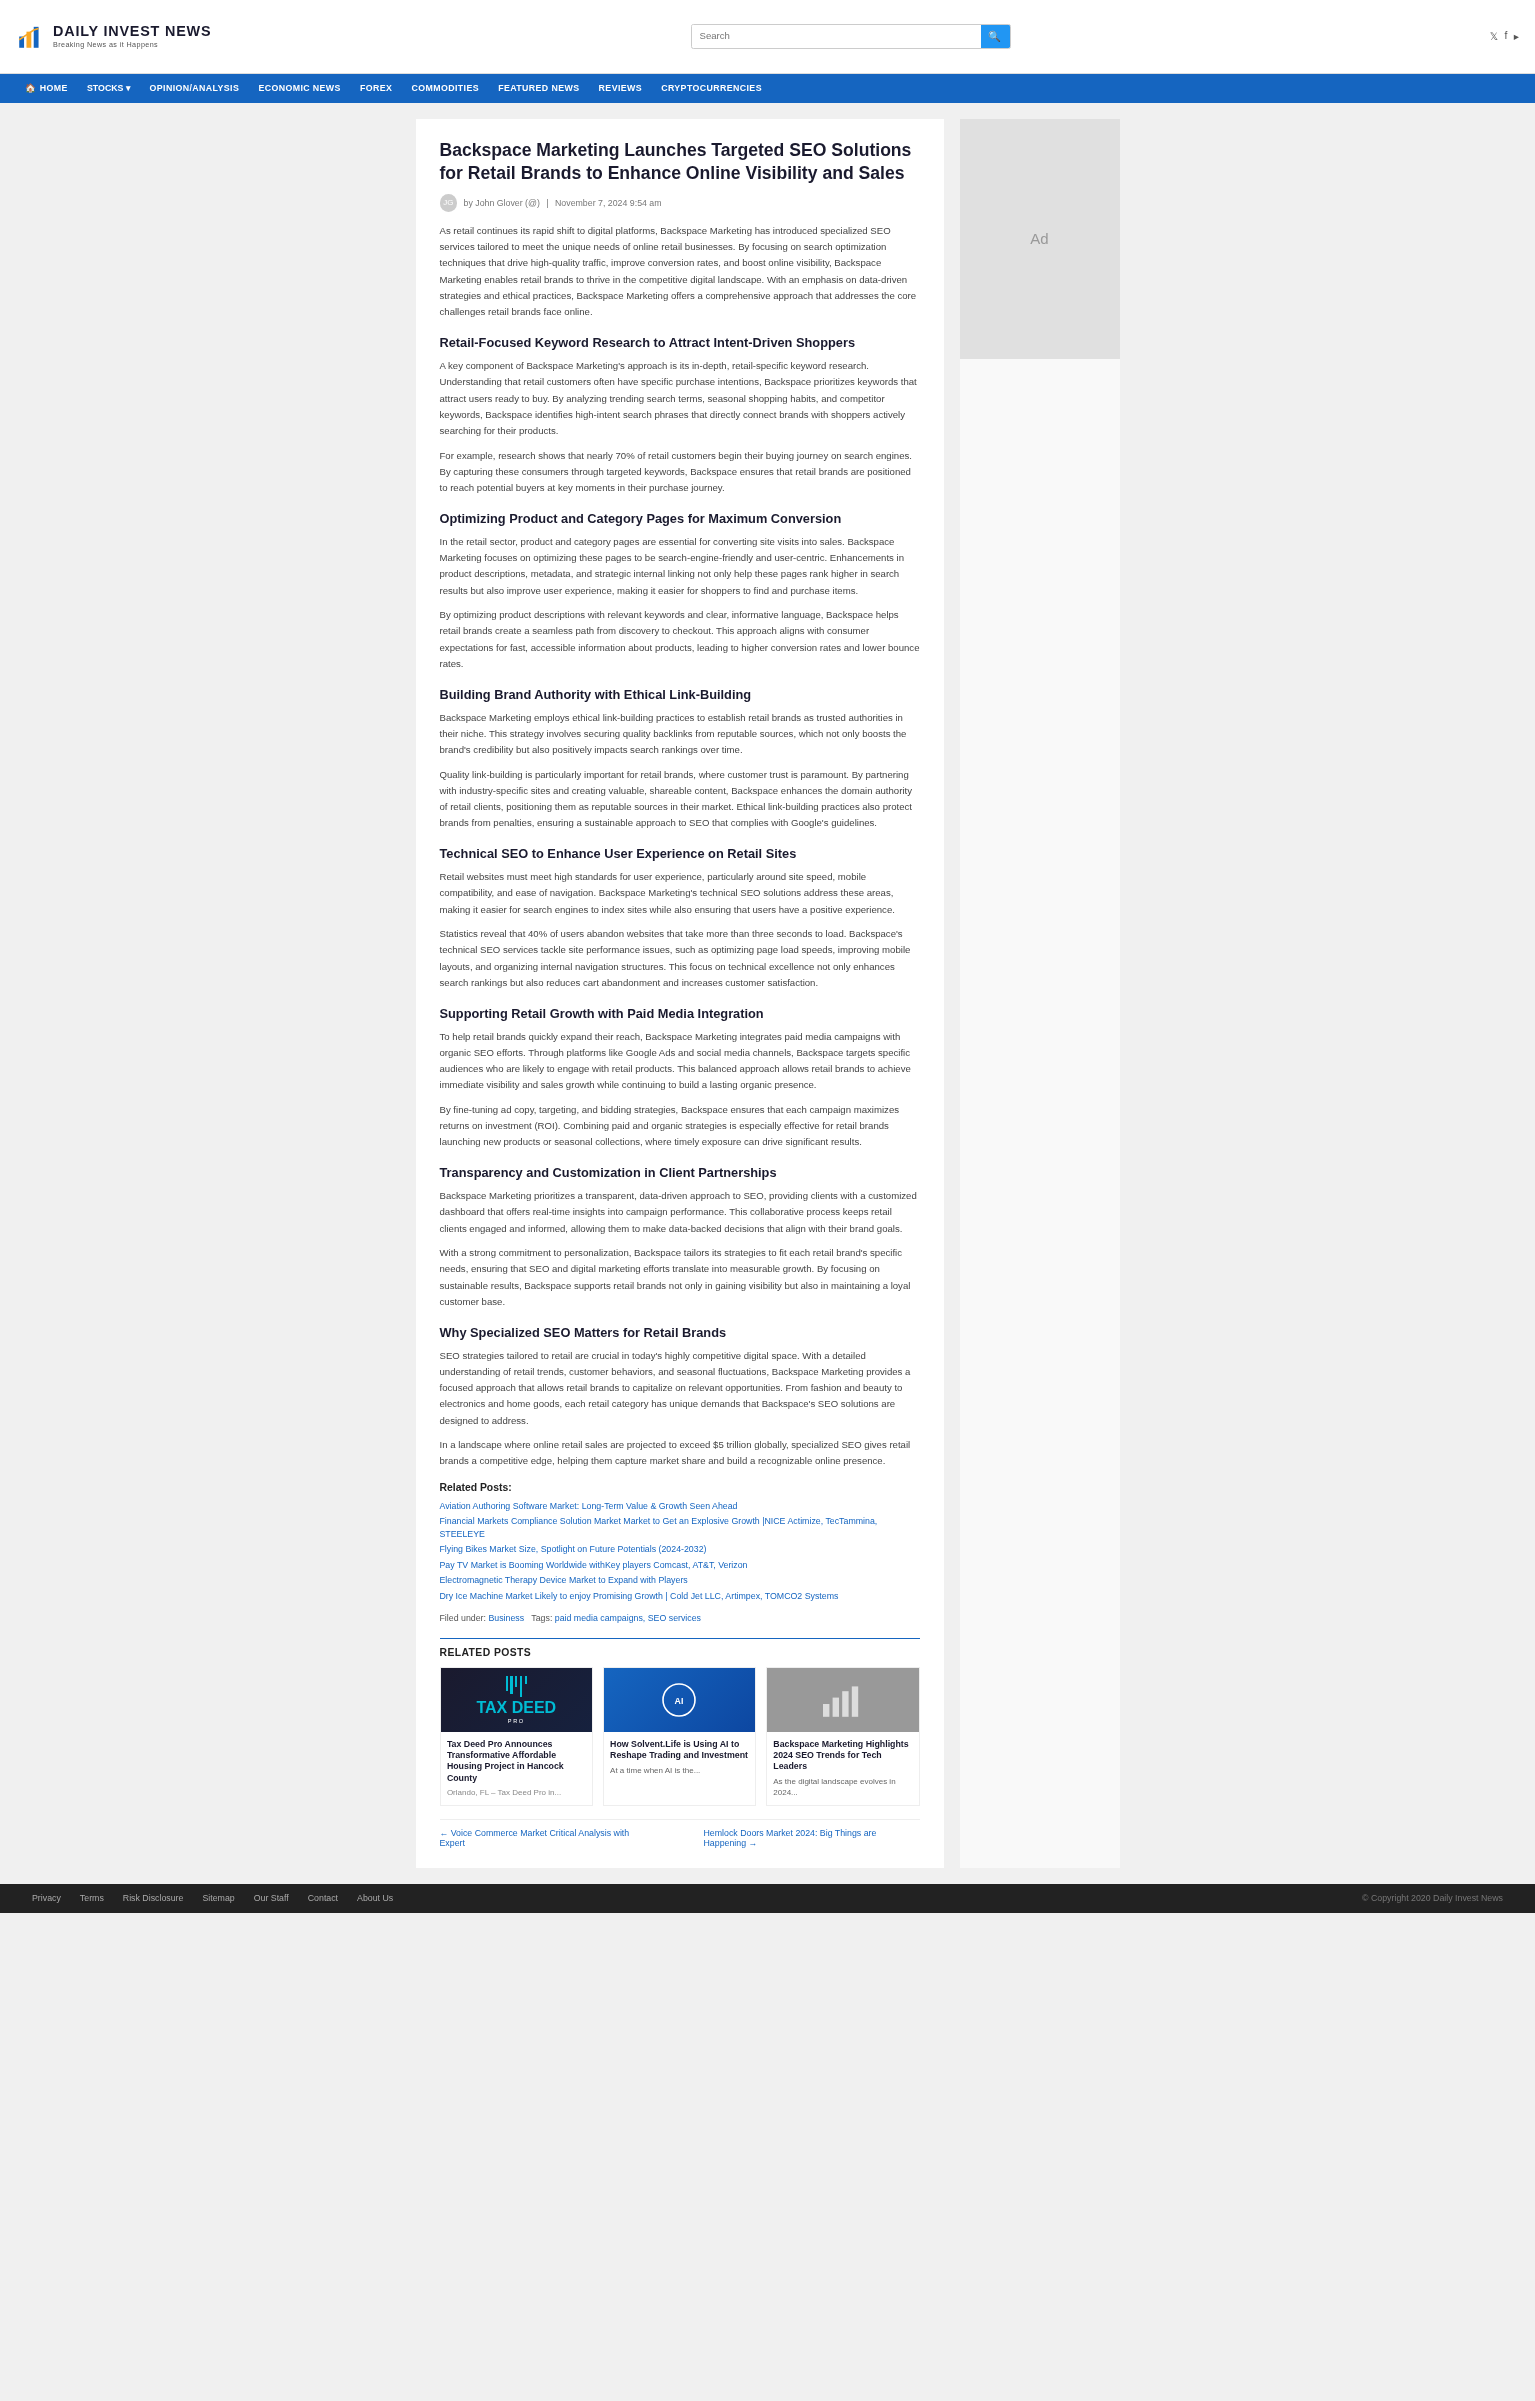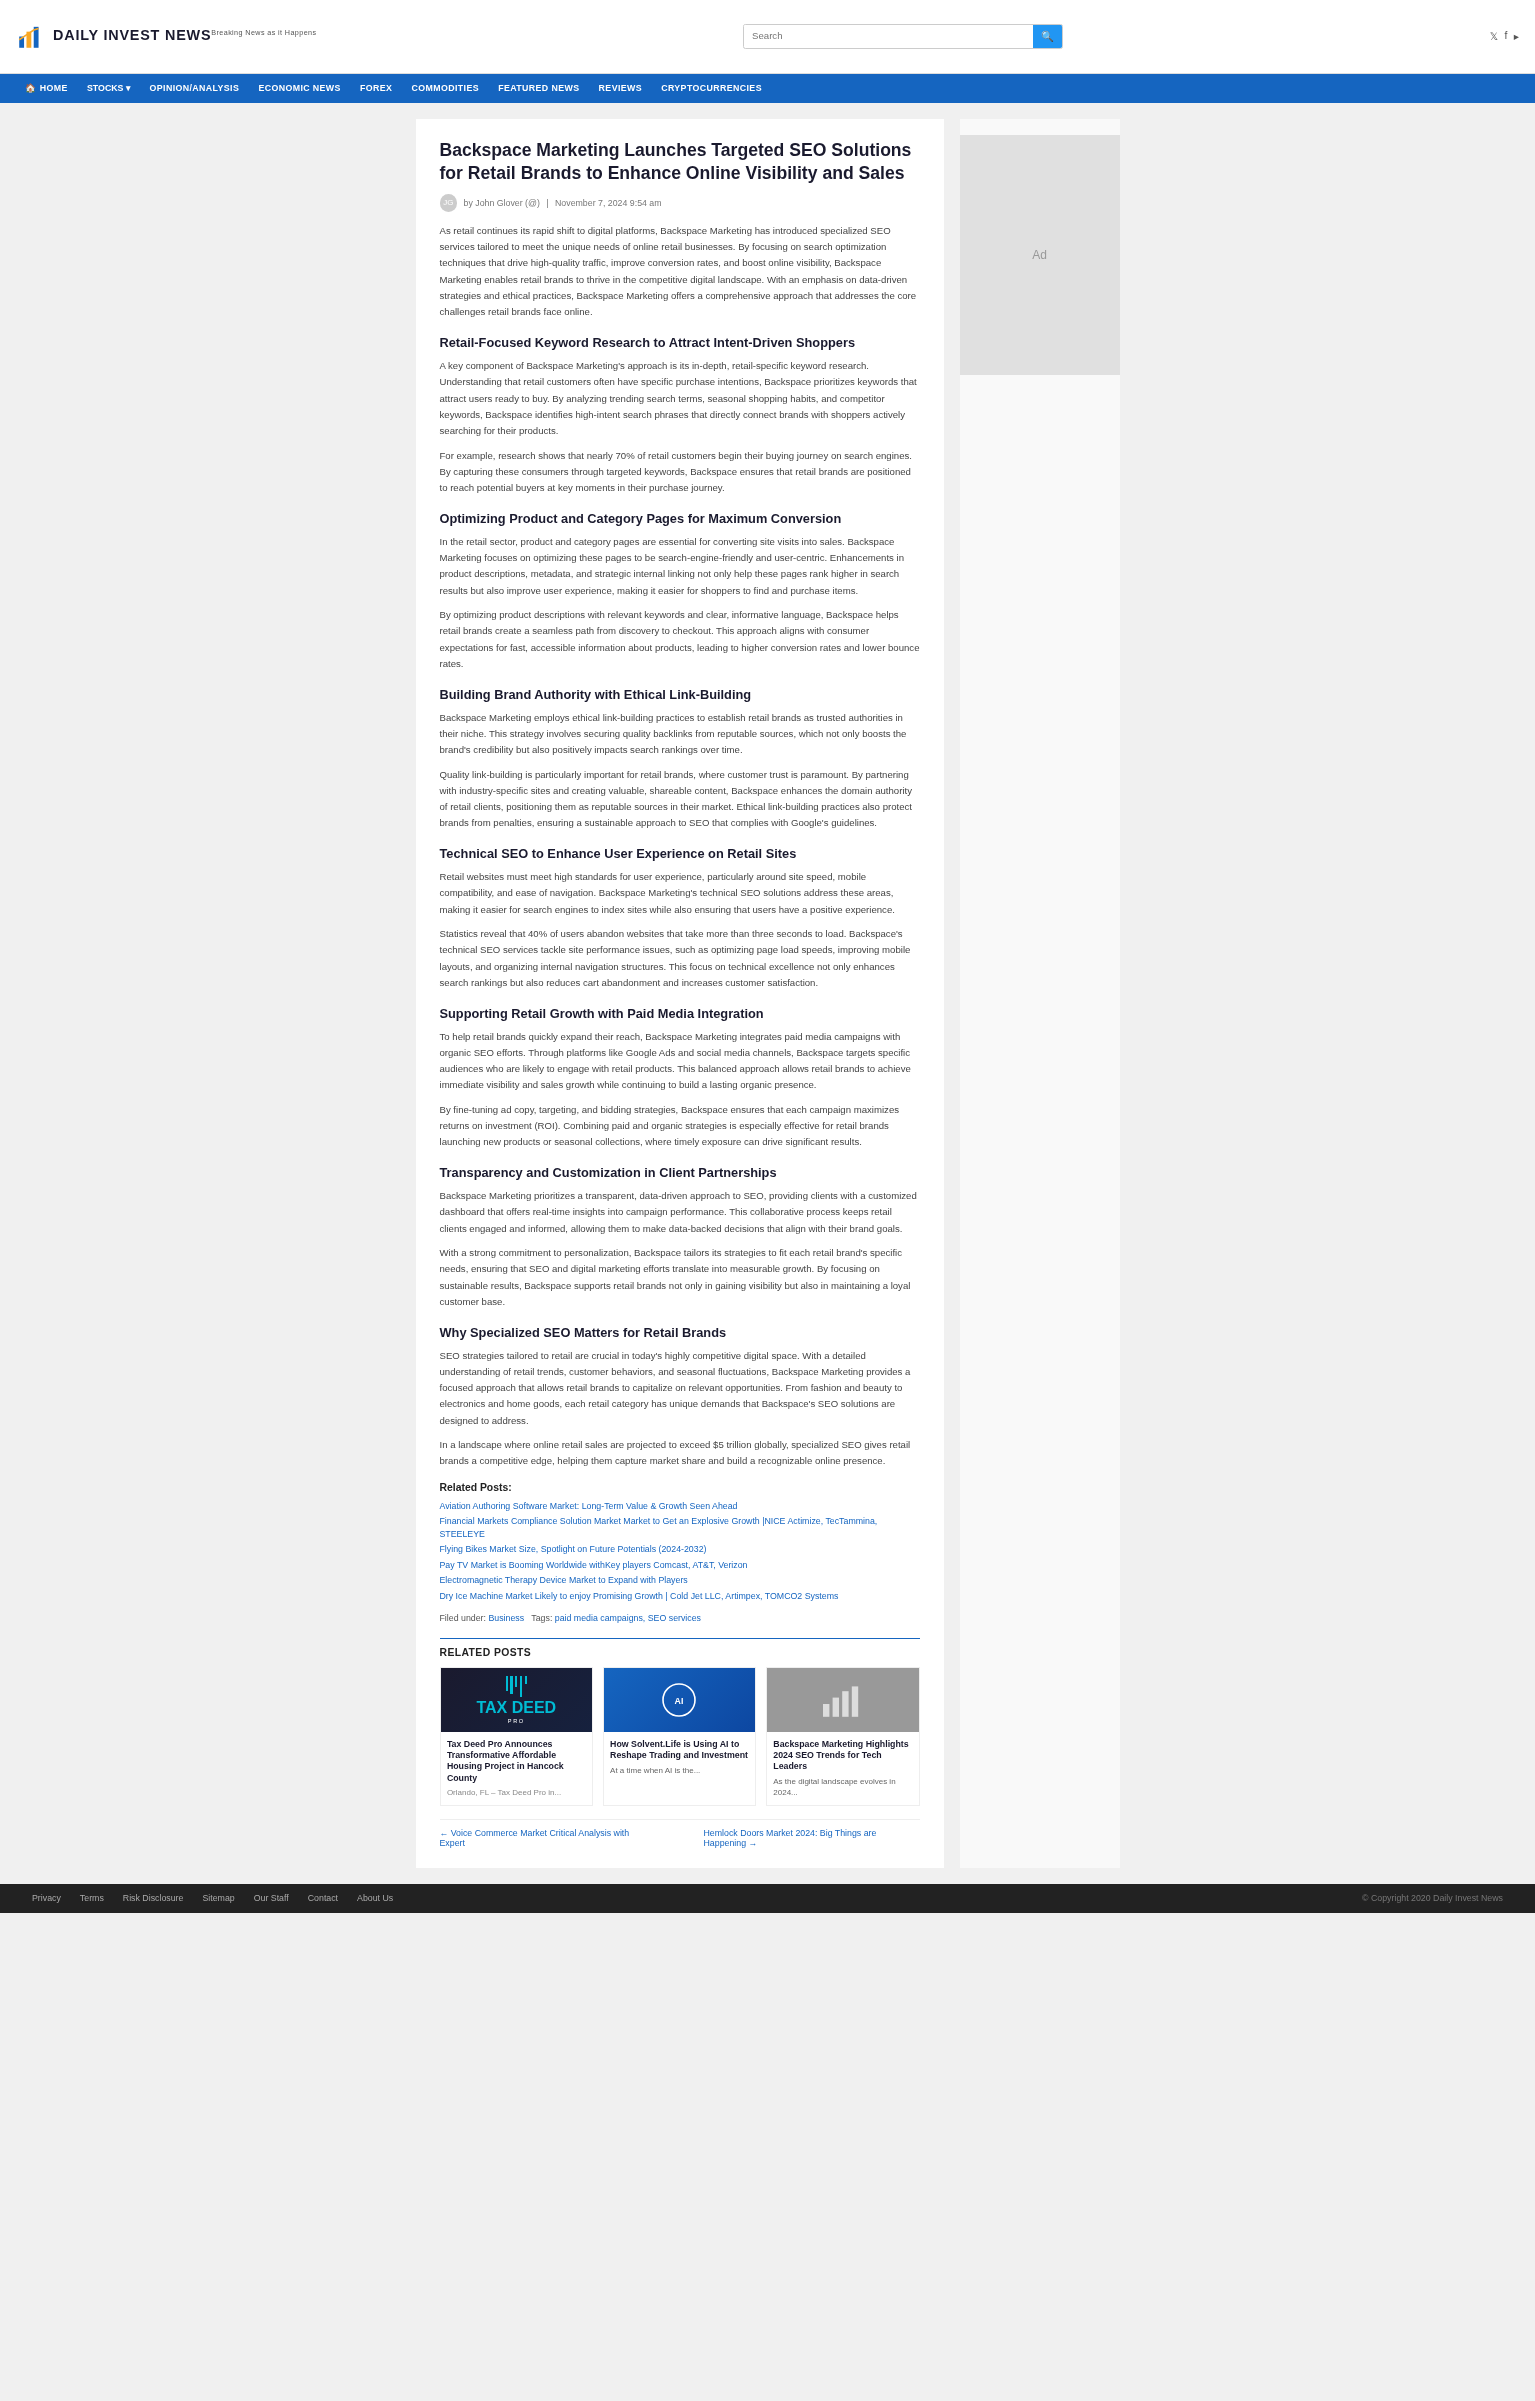--- a/index.html
+++ b/index.html
@@ -16,21 +16,21 @@
     }
     .logo-area {
       display: flex;
       align-items: center;
       gap: 8px;
     }
     .logo-icon {
       width: 29px;
       height: 29px;
     }
-    .logo-text-block { display: flex; flex-direction: row; }
+    .logo-text-block { display: flex; flex-direction: column; }
     .logo-title {
       font-size: 14.4px;
       font-weight: 900;
       color: #1a1a2e;
       letter-spacing: 0.8px;
       line-height: 1.1;
     }
     .logo-subtitle {
       font-size: 7.2px;
       color: #555;
@@ -294,23 +294,22 @@
     }
     .footer-copy { color: #777; }
 
     
     .sidebar-ad {
       background: #e0e0e0;
       height: 240px;
       display: flex;
       align-items: center;
       justify-content: center;
-      font-size: 12px;
+      font-size: 15px;
       color: #999;
-      margin-top: 16px;
     }
   </style>
 </head>
 <body>
 
 <header class="site-header">
   <div class="logo-area">
     <svg class="logo-icon" viewBox="0 0 36 36" xmlns="http://www.w3.org/2000/svg">
       <rect width="36" height="36" fill="#fff"></rect>
       <rect x="4" y="18" width="6" height="14" fill="#1565c0"></rect>

